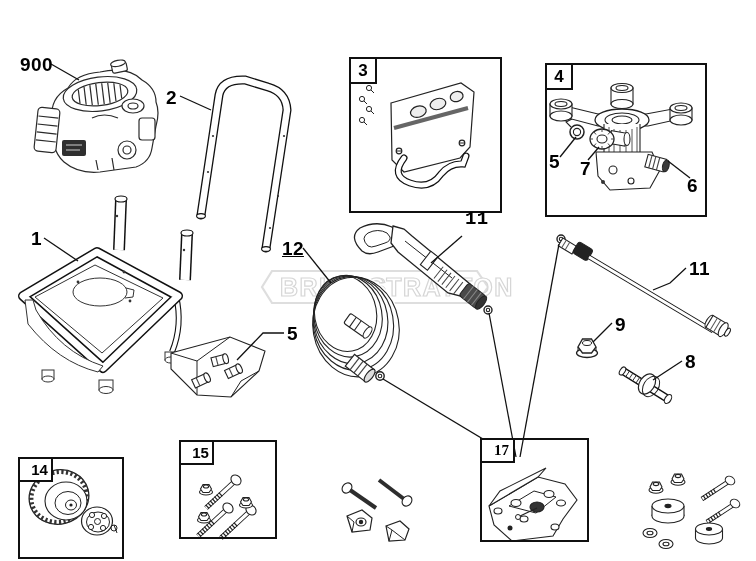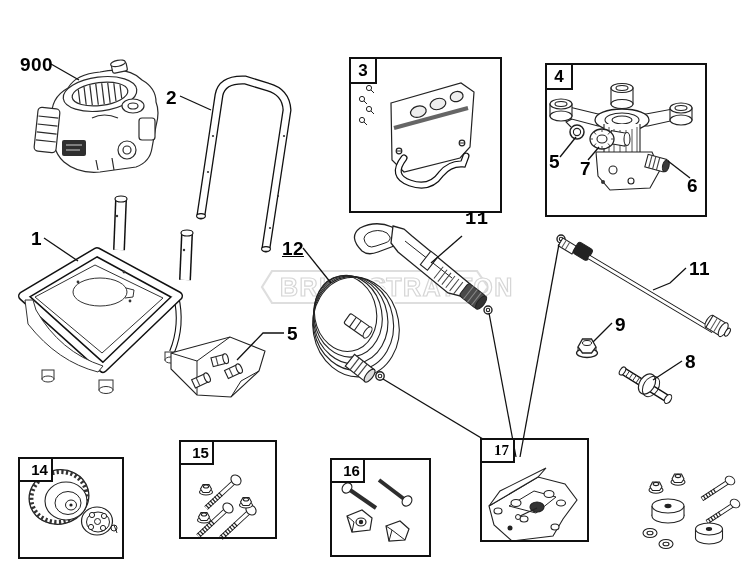--- a/index.html
+++ b/index.html
@@ -479,23 +479,20 @@
 </div>
 <div class="part-box" style="left:545px;top:63px;width:158px;height:150px;">
   <div class="tag lg">4</div>
 </div>
 <div class="part-box" style="left:18px;top:457px;width:102px;height:98px;">
   <div class="tag sm">14</div>
 </div>
 <div class="part-box" style="left:179px;top:440px;width:94px;height:95px;">
   <div class="tag sm">15</div>
 </div>
-<div class="part-box" style="left:330px;top:458px;width:97px;height:95px;">
-  <div class="tag sm">16</div>
-</div>
 <div class="part-box" style="left:480px;top:438px;width:105px;height:100px;font-family:Liberation Serif, serif;">
   <div class="tag sm">17</div>
 </div>
 
 <div class="co" style="left:20px;top:55px;">900</div>
 <div class="co" style="left:31px;top:229px;">1</div>
 <div class="co" style="left:166px;top:88px;">2</div>
 <div class="co" style="left:549px;top:152px;">5</div>
 <div class="co" style="left:687px;top:176px;">6</div>
 <div class="co" style="left:580px;top:159px;">7</div>

